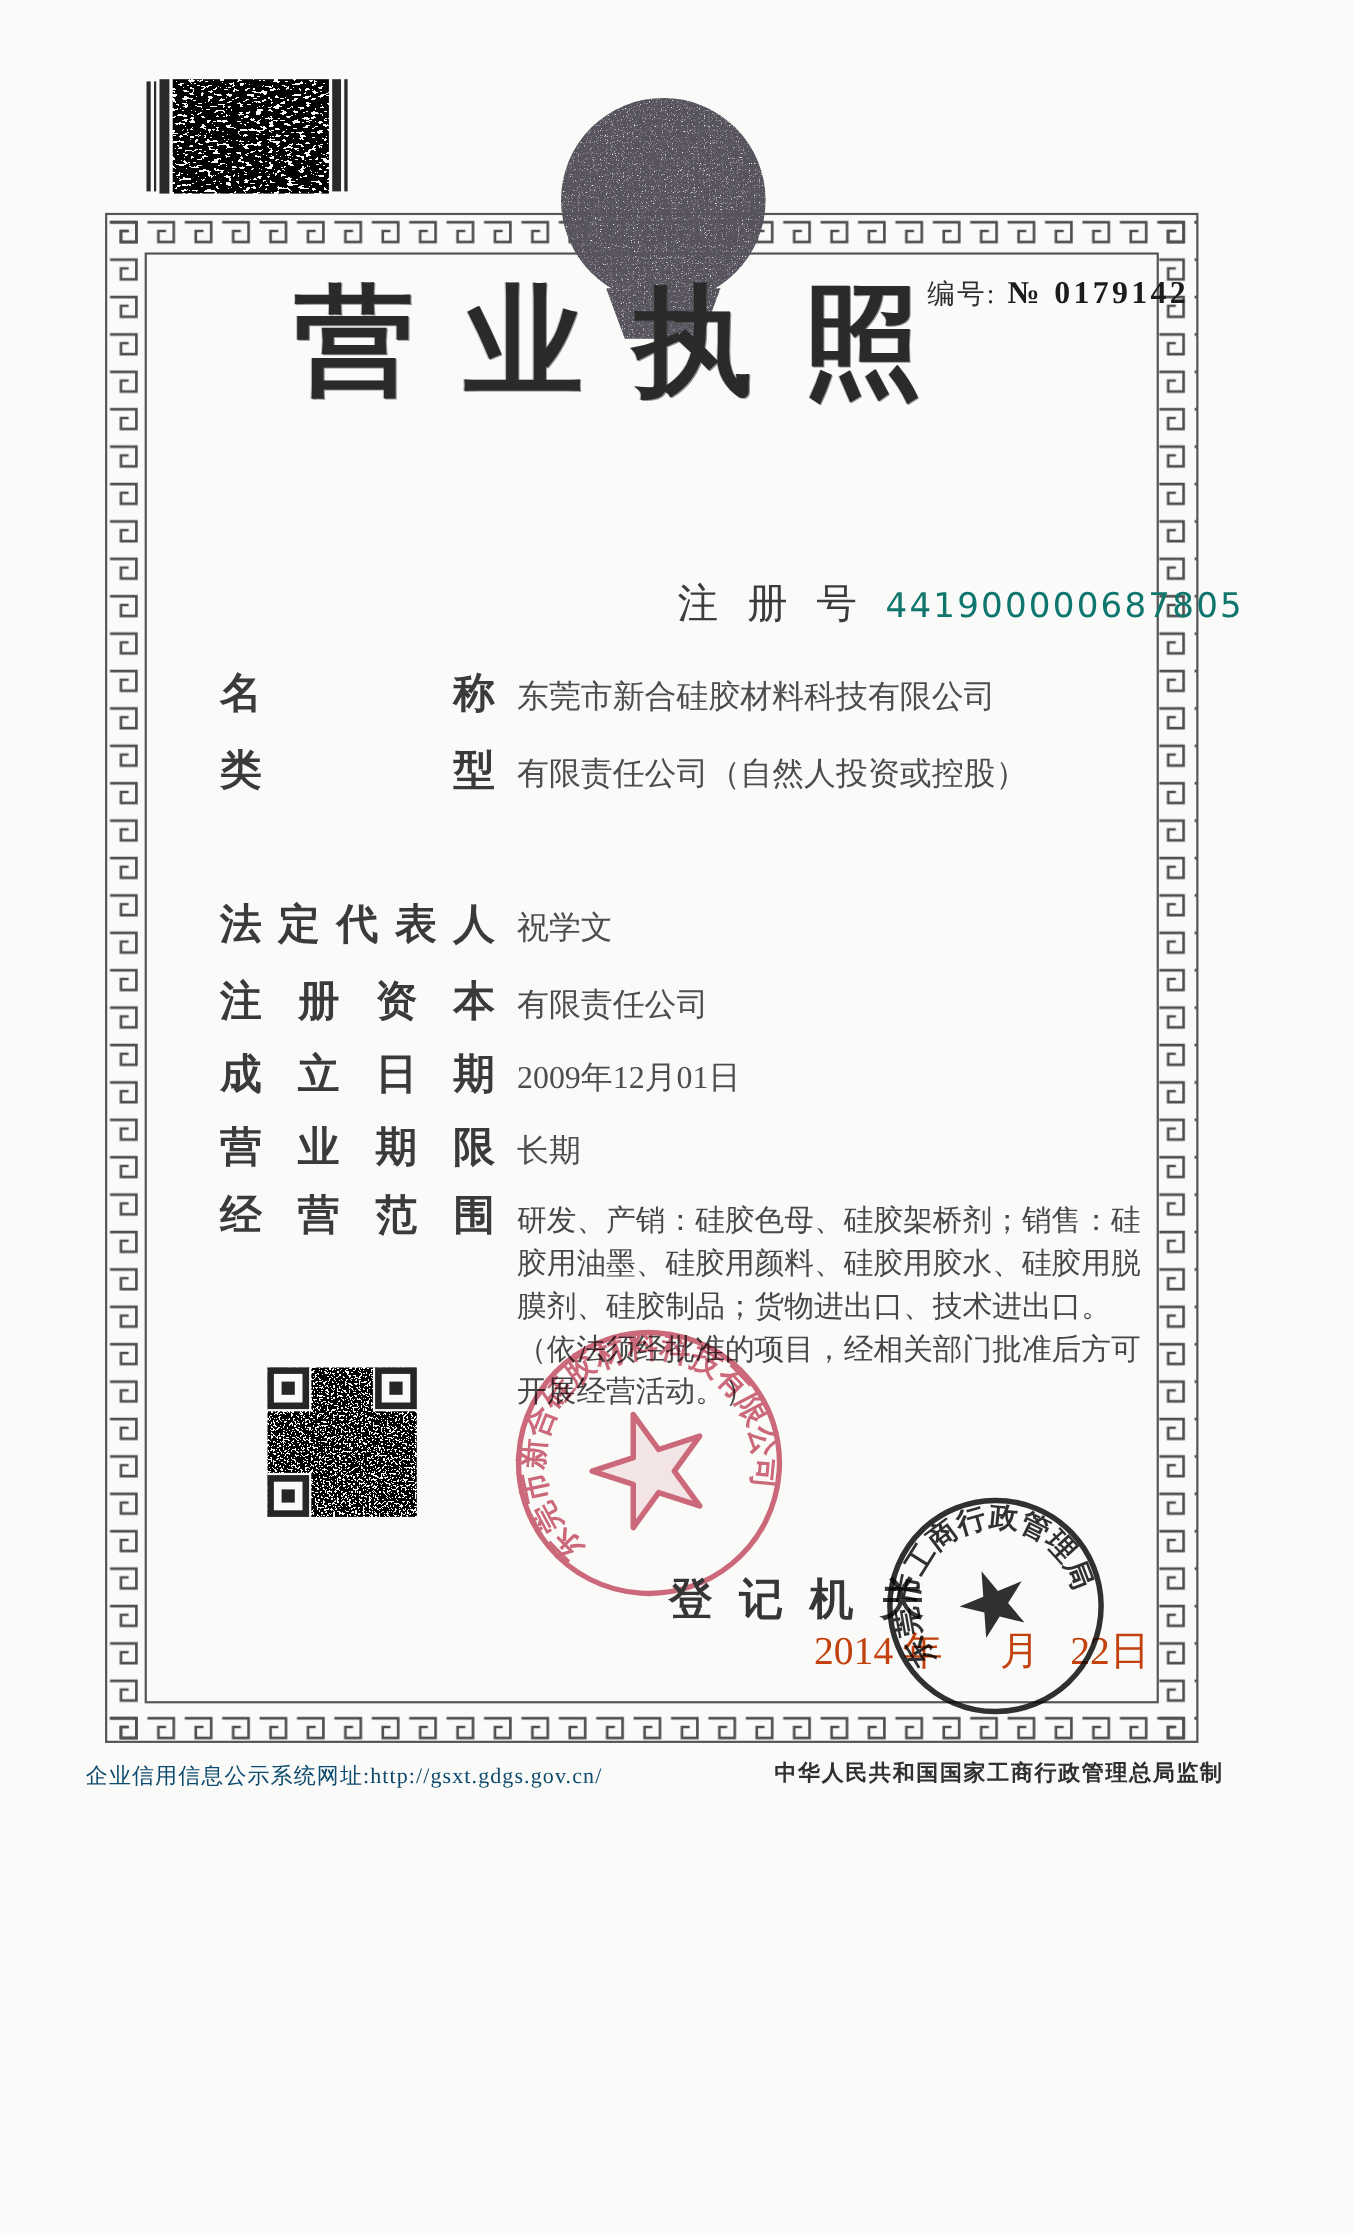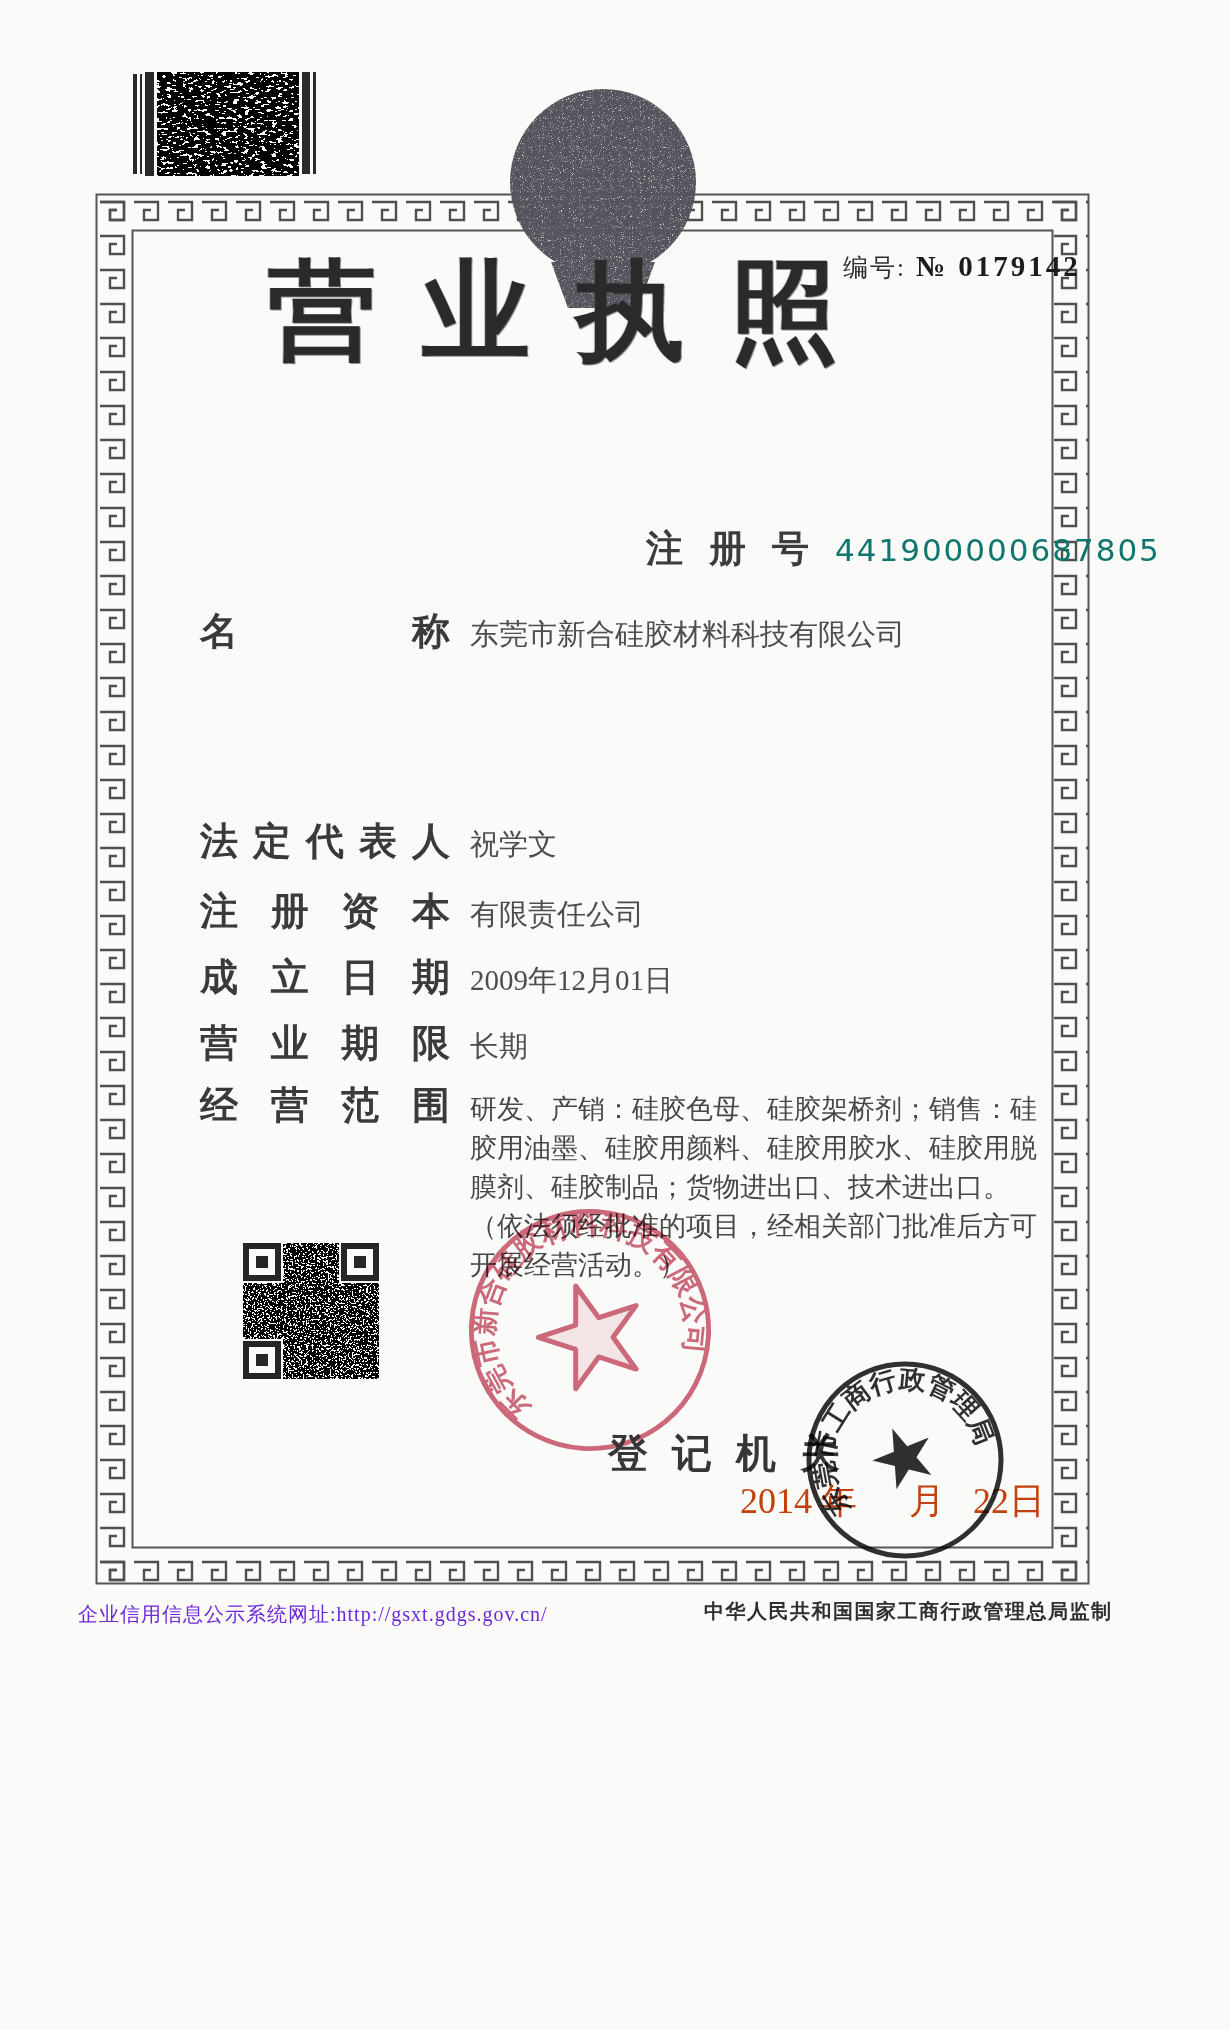--- a/index.html
+++ b/index.html
@@ -11,36 +11,36 @@
   .abs{position:absolute;}
   
   .serial{left:843px;top:250px;font-size:25px;color:#2e2e2e;letter-spacing:2px;white-space:nowrap;}
   .serial .no{font-size:29px;font-weight:bold;letter-spacing:3px;color:#1c1c1c;margin-left:10px;}
   .title{
     left:268px;top:258px;font-size:108px;font-weight:900;letter-spacing:46px;
     color:#2a2a2a;white-space:nowrap;line-height:1;
     text-shadow:1px 1px 0 rgba(60,60,60,.55), -1px 0 0 rgba(90,90,90,.35);
   }
   .regno{left:616px;top:524px;white-space:nowrap;}
-  .regno .lab{font-size:37px;color:#3c3c3c;letter-spacing:26px;font-weight:700;margin-left:30px;}
+  .regno .lab{font-size:37px;color:#3c3c3c;letter-spacing:26px;font-weight:400;}
   .regno .num{font-size:31px;color:#0f766e;letter-spacing:2px;font-family:"DejaVu Sans", sans-serif;}
   
   .row{position:absolute;left:200px;width:860px;display:flex;align-items:flex-start;}
   .flabel{
     flex:0 0 250px;width:250px;font-size:38px;font-weight:700;color:#3a3a3a;
     text-align:justify;text-align-last:justify;line-height:1.05;
   }
   .fvalue{margin-left:20px;font-size:29px;color:#4d4d4d;line-height:1.2;padding-top:5px;white-space:nowrap;}
   .fvalue.scope{font-size:27px;line-height:1.44;white-space:normal;width:585px;padding-top:4px;color:#474747;}
   
   .registrar{left:608px;top:1426px;font-size:40px;font-weight:600;letter-spacing:24px;color:#363636;white-space:nowrap;}
   .issued{left:740px;top:1477px;font-size:36px;color:#c2410c;white-space:nowrap;}
   .issued .gap1{display:inline-block;width:52px;}
   .issued .gap2{display:inline-block;width:28px;}
-  .footer-left{left:78px;top:1601px;font-size:20px;color:#6d28d9;letter-spacing:1px;white-space:nowrap;}
+  .footer-left{left:78px;top:1601px;font-size:20px;color:#0c4a6e;letter-spacing:1px;white-space:nowrap;}
   .footer-right{left:704px;top:1598px;font-size:20px;color:#2f2f2f;letter-spacing:1.5px;white-space:nowrap;font-weight:600;}
   .stamp{mix-blend-mode:multiply;}
 </style>
 </head>
 <body>
 
 <div class="doc">
 
   <svg class="abs" style="left:95px;top:193px;" width="995" height="1392">
     <defs>
@@ -95,20 +95,24 @@
 
   <div class="abs title">营业执照</div>
 
   <div class="abs regno">
     <span class="lab">注册号</span><span class="num">441900000687805</span>
   </div>
 
   <div class="row" style="top:612px">
     <span class="flabel">名称</span>
     <span class="fvalue">东莞市新合硅胶材料科技有限公司</span>
+  </div>
+  <div class="row" style="top:682px">
+    <span class="flabel">类型</span>
+    <span class="fvalue">有限责任公司（自然人投资或控股）</span>
   </div>
   <div class="row" style="top:822px">
     <span class="flabel">法定代表人</span>
     <span class="fvalue">祝学文</span>
   </div>
   <div class="row" style="top:892px">
     <span class="flabel">注册资本</span>
     <span class="fvalue">有限责任公司</span>
   </div>
   <div class="row" style="top:958px">

